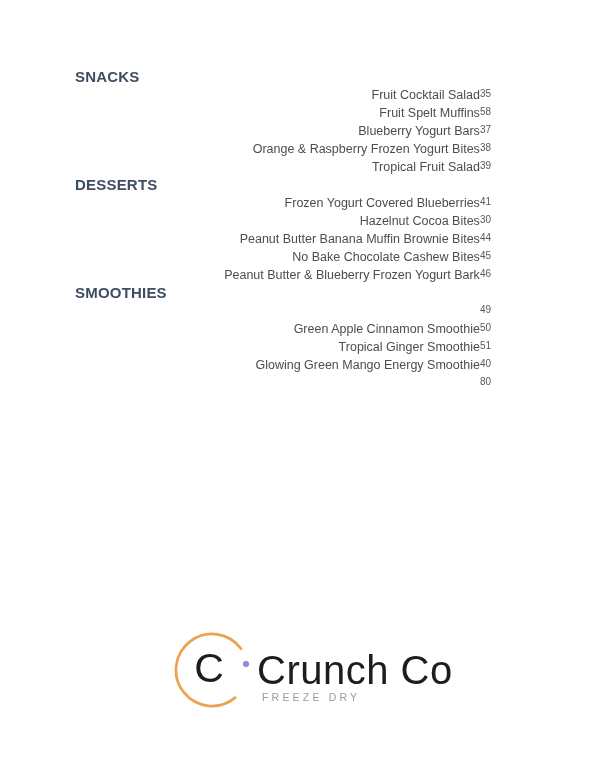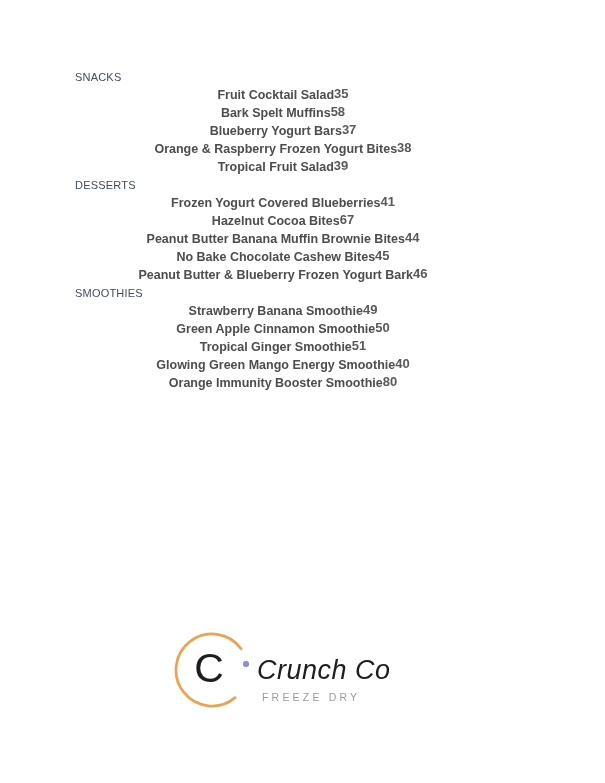--- a/index.html
+++ b/index.html
@@ -9,53 +9,52 @@
     font-family: "Liberation Sans", sans-serif;
     position: relative;
     overflow: hidden;
   }
   .page { position: absolute; inset: 0; }
 
   
   .toc { position: absolute; left: 75px; top: 68px; width: 416px; }
   .section-title {
     height: 18px; line-height: 18px;
-    font-size: 11px; font-weight: 400;
+    font-size: 15px; font-weight: 700;
     color: var(--section_header, #3E4D61);
     letter-spacing: 0.2px;
   }
   .row {
     height: 18px;
-    display: flex; justify-content: center; align-items: center; font-weight: bold;
+    display: flex; justify-content: flex-end; align-items: center;
   }
   .label { font-size: 12.5px; color: var(--item_text, #4D4D4D); white-space: nowrap; }
-  .pagenum { font-size: 13px; color: var(--page_number, #595959); transform: translateY(-2px); }
+  .pagenum { font-size: 10px; color: var(--page_number, #595959); transform: translateY(-2px); }
 
   
   .logo { position: absolute; left: 0; top: 0; width: 605px; height: 783px; pointer-events: none; }
   .arc-svg { position: absolute; left: 173px; top: 631px; }
   .arc-path { fill: none; stroke: var(--arc, #ECA351); stroke-width: 2.75; stroke-linecap: round; }
   .monogram {
     position: absolute; left: 189px; top: 645px;
     width: 40px; height: 46px; line-height: 46px;
     text-align: center; font-size: 41px; font-weight: 300;
     color: var(--brand_text, #1D1D1D);
   }
   .dot {
     position: absolute; left: 243px; top: 661px;
     width: 5.5px; height: 5.5px; border-radius: 50%;
     background: var(--dot, #8C8CDB);
   }
   .brand {
     position: absolute; left: 257px; top: 647px;
     height: 46px; line-height: 46px;
-    font-size: 27px; font-weight: 300; letter-spacing: 0.5px;
+    font-size: 40px; font-weight: 300; letter-spacing: 0.5px;
     color: var(--brand_text, #1D1D1D);
     white-space: nowrap;
-    font-style: italic;
   }
   .tagline {
     position: absolute; left: 262px; top: 691px;
     font-size: 10.5px; line-height: 12px; letter-spacing: 3.2px;
     color: var(--tagline_text, #9B9B9B);
     white-space: nowrap;
     text-align: right;
   }
 </style>
 </head>
@@ -66,21 +65,21 @@
   <div class="toc" id="toc">
     <div class="section">
       <div class="section-title">SNACKS</div>
 
     <div class="row">
       <span class="label">Fruit Cocktail Salad</span>
       <span class="pagenum">35</span>
     </div>
 
     <div class="row">
-      <span class="label">Bark Spelt Muffins</span>
+      <span class="label">Fruit Spelt Muffins</span>
       <span class="pagenum">58</span>
     </div>
 
     <div class="row">
       <span class="label">Blueberry Yogurt Bars</span>
       <span class="pagenum">37</span>
     </div>
 
     <div class="row">
       <span class="label">Orange &amp; Raspberry Frozen Yogurt Bites</span>
@@ -97,21 +96,21 @@
       <div class="section-title">DESSERTS</div>
 
     <div class="row">
       <span class="label">Frozen Yogurt Covered Blueberries</span>
       <span class="pagenum">41</span>
     </div>
 
 
     <div class="row">
       <span class="label">Hazelnut Cocoa Bites</span>
-      <span class="pagenum">67</span>
+      <span class="pagenum">30</span>
     </div>
 
     <div class="row">
       <span class="label">Peanut Butter Banana Muffin Brownie Bites</span>
       <span class="pagenum">44</span>
     </div>
 
     <div class="row">
       <span class="label">No Bake Chocolate Cashew Bites</span>
       <span class="pagenum">45</span>
@@ -121,42 +120,40 @@
       <span class="label">Peanut Butter &amp; Blueberry Frozen Yogurt Bark</span>
       <span class="pagenum">46</span>
     </div>
 
   </div>
 
     <div class="section">
       <div class="section-title">SMOOTHIES</div>
 
     <div class="row">
-      <span class="label">Strawberry Banana Smoothie</span>
       <span class="pagenum">49</span>
     </div>
 
     <div class="row">
       <span class="label">Green Apple Cinnamon Smoothie</span>
       <span class="pagenum">50</span>
     </div>
 
     <div class="row">
       <span class="label">Tropical Ginger Smoothie</span>
       <span class="pagenum">51</span>
     </div>
 
     <div class="row">
       <span class="label">Glowing Green Mango Energy Smoothie</span>
       <span class="pagenum">40</span>
     </div>
 
 
     <div class="row">
-      <span class="label">Orange Immunity Booster Smoothie</span>
       <span class="pagenum">80</span>
     </div>
   </div>
   </div>
 
   <div class="logo">
     <svg class="arc-svg" width="78" height="78" viewBox="0 0 78 78">
       <path class="arc-path" d="M 68.1 17.8 A 36 36 0 1 0 62.1 66.6"></path>
     </svg>
     <div class="monogram">C</div>

